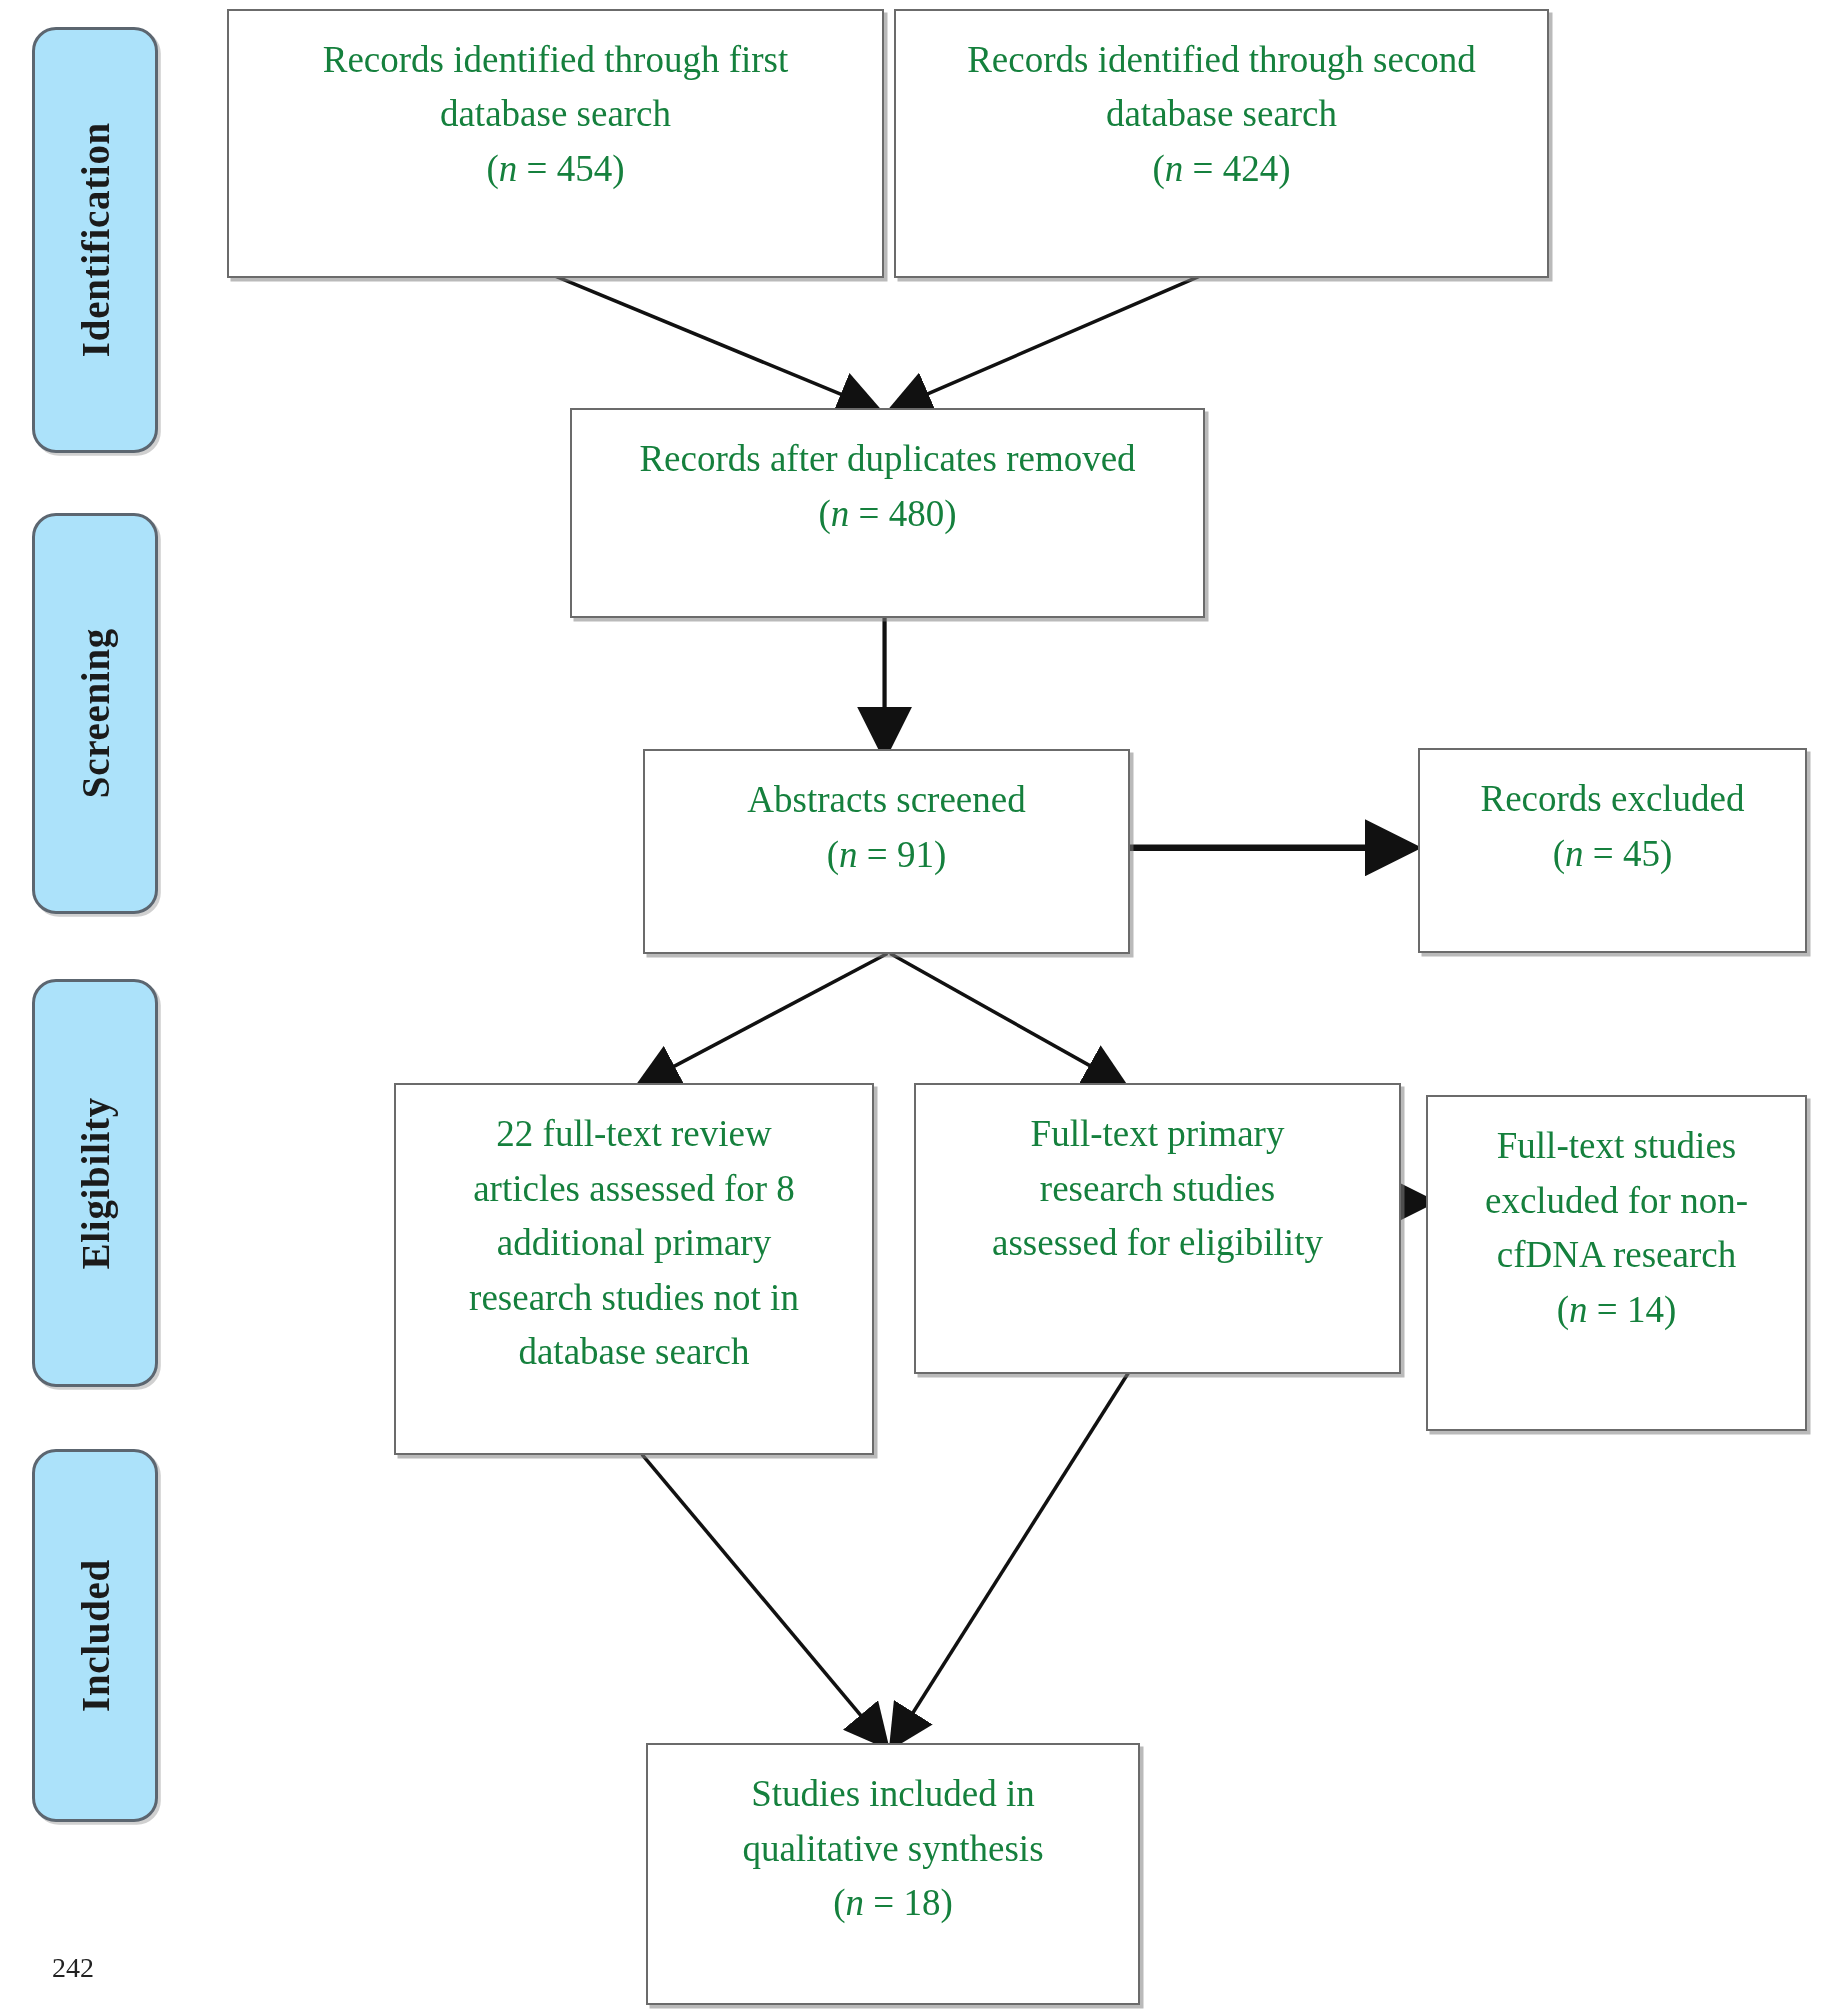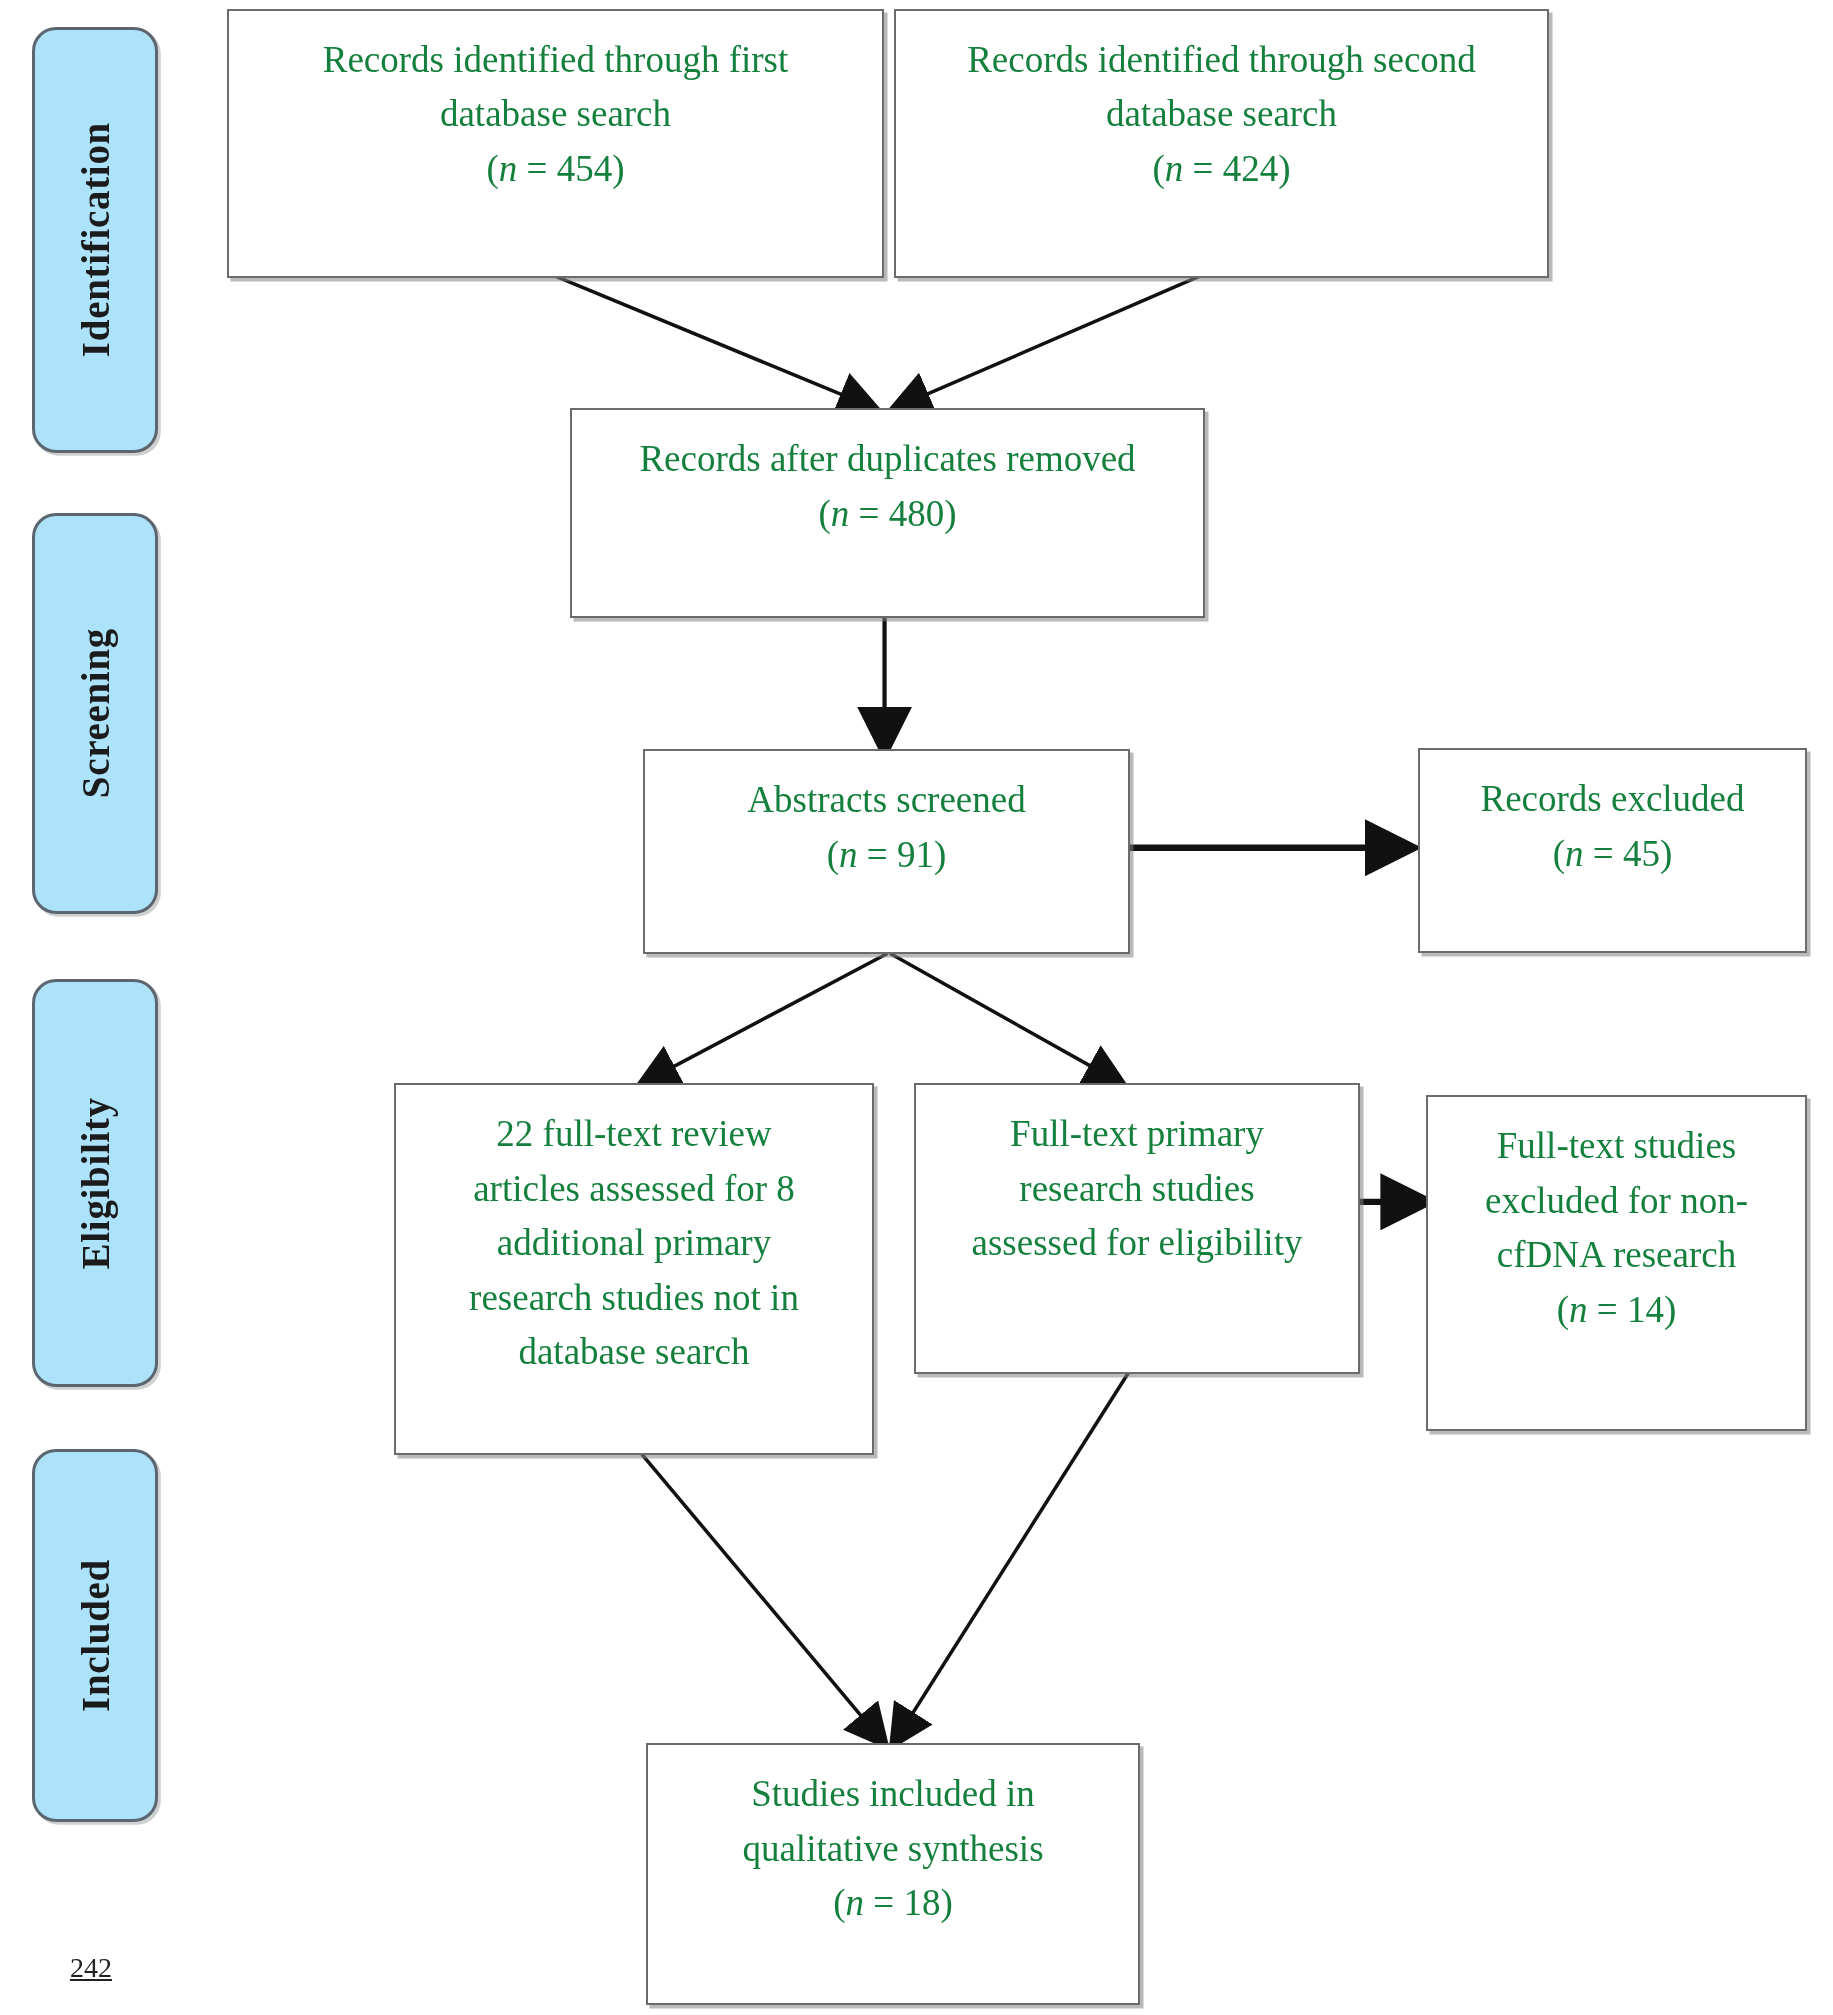--- a/index.html
+++ b/index.html
@@ -167,21 +167,21 @@
   <div class="flow-box" style="left:394px; top:1083px; width:480px; height:372px;">
     <div class="flow-text">
       <span>22 full-text review</span>
       <span class="nline">articles assessed for 8</span>
       <span class="nline">additional primary</span>
       <span class="nline">research studies not in</span>
       <span class="nline">database search</span>
     </div>
   </div>
 
-  <div class="flow-box" style="left:914px; top:1083px; width:446px; height:291px;">
+  <div class="flow-box" style="left:914px; top:1083px; width:487px; height:291px;">
     <div class="flow-text">
       <span>Full-text primary</span>
       <span class="nline">research studies</span>
       <span class="nline">assessed for eligibility</span>
     </div>
   </div>
 
   <div class="flow-box" style="left:1426px; top:1095px; width:381px; height:336px;">
     <div class="flow-text">
       <span>Full-text studies</span>
@@ -192,16 +192,16 @@
   </div>
 
   <div class="flow-box" style="left:646px; top:1743px; width:494px; height:262px;">
     <div class="flow-text">
       <span>Studies included in</span>
       <span class="nline">qualitative synthesis</span>
       <span class="nline">(<span class="ital">n</span> = <span>18</span>)</span>
     </div>
   </div>
 
-  <div class="page-number" style="left:70px; top:1952px;text-decoration:underline;">242</div>
+  <div class="page-number" style="left:52px; top:1952px;">242</div>
 
 </div>
 
 
 </body></html>

